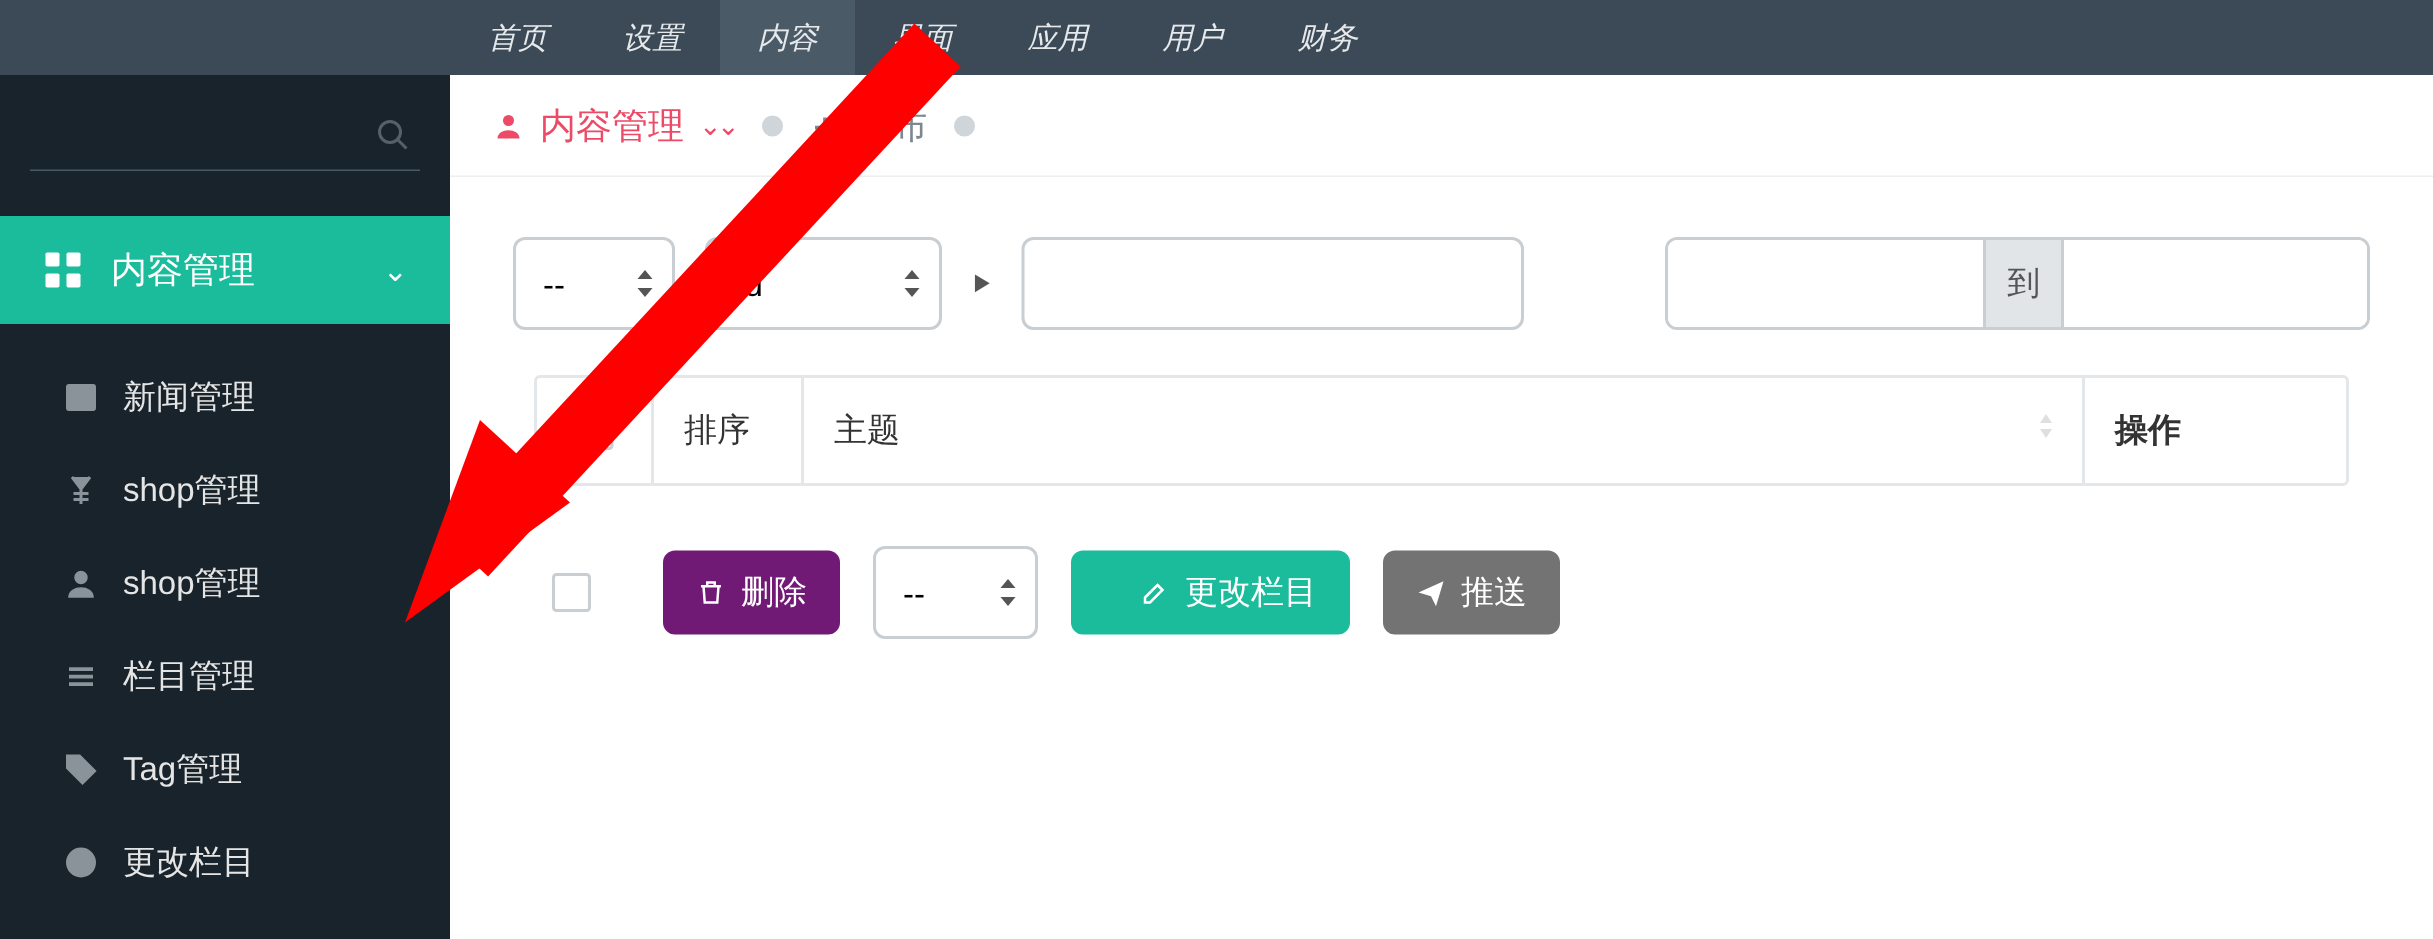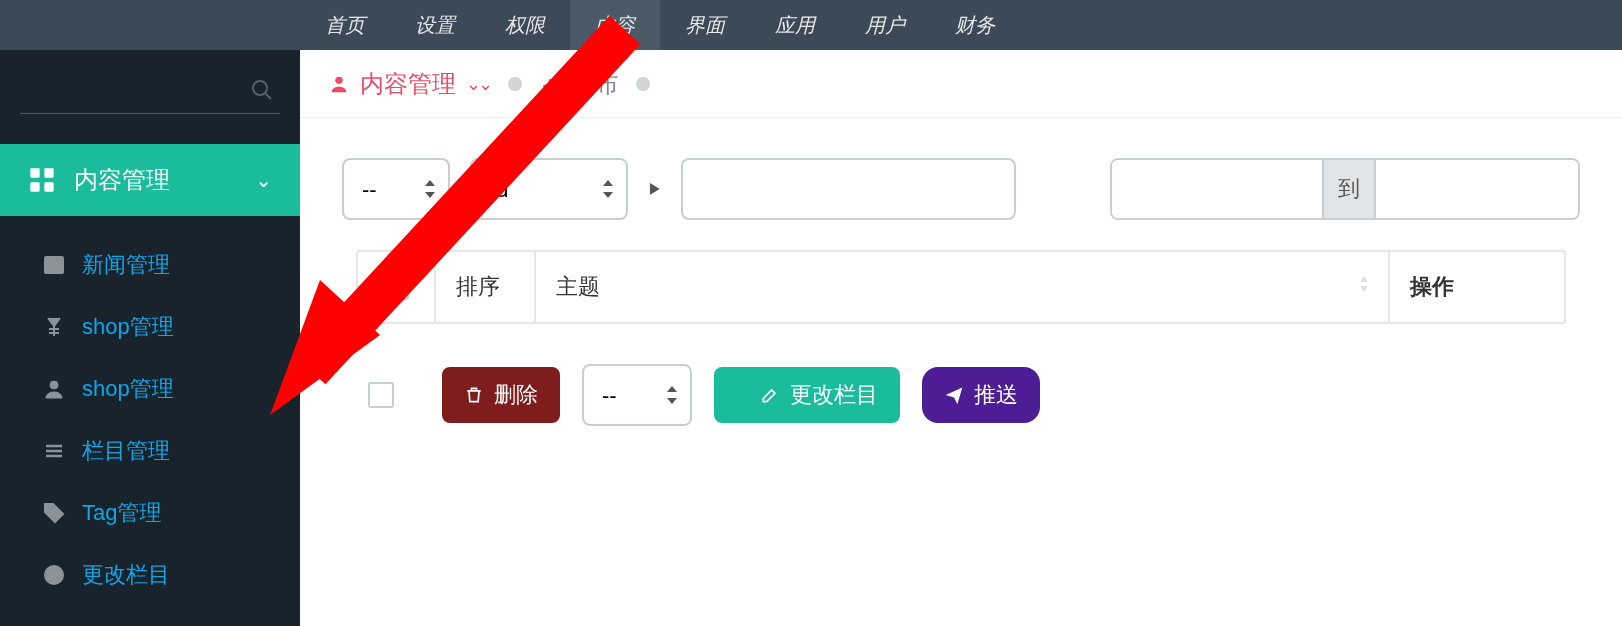--- a/index.html
+++ b/index.html
@@ -16,21 +16,21 @@
   .search-wrap { position: relative; border-bottom: 1px solid #4a5a67; height: 44px; }
   .search-input { width: 100%; height: 40px; background: transparent; border: none; outline: none; color: #ccc; font-size: 18px; padding-right: 40px; }
   .search-icon { position: absolute; right: 6px; top: 8px; width: 24px; height: 24px; opacity: 0.55; }
 
   .sidebar-cat { height: 72px; background: #1abc9c; color: #fff; display: flex; align-items: center; padding: 0 28px; font-size: 24px; position: relative; margin-top: 20px; cursor: pointer; }
   .sidebar-cat::after { content: ""; position: absolute; right: -18px; top: 50%; transform: translateY(-50%); border: 18px solid transparent; border-left-color: #1abc9c; }
   .sidebar-cat .cat-icon { width: 28px; height: 28px; margin-right: 18px; }
   .sidebar-cat .chevron { margin-left: auto; font-size: 20px; }
 
   .sidebar-sub { padding-top: 18px; }
-  .sidebar-item { display: flex; align-items: center; height: 62px; padding-left: 42px; color: #0ea5e9; font-size: 22px; cursor: pointer; }
+  .sidebar-item { display: flex; align-items: center; height: 62px; padding-left: 42px; color: #e5e5e5; font-size: 22px; cursor: pointer; }
   .sidebar-item .item-icon { width: 24px; height: 24px; margin-right: 16px; flex-shrink: 0; }
   .sidebar-item .item-icon svg { stroke: #8a939a; fill: #8a939a; }
 
   
   .main { position: absolute; top: 50px; left: 300px; right: 0; bottom: 0; background: #fff; }
 
   .crumb-bar { height: 68px; display: flex; align-items: center; padding: 0 28px; border-bottom: 1px solid #eee; }
   .crumb-main { color: #ec4a66; font-size: 24px; display: flex; align-items: center; cursor: pointer; }
   .crumb-main .user-icon { width: 22px; height: 22px; margin-right: 10px; }
   .crumb-main .chev-down { margin-left: 10px; font-size: 18px; letter-spacing: -3px; }
@@ -58,35 +58,34 @@
   .th-checkbox { width: 78px; justify-content: center; border-right: 2px solid #e4e7ea; height: 100%; }
   .th-sort { width: 100px; border-right: 2px solid #e4e7ea; height: 100%; }
   .th-subject { flex: 1; border-right: 2px solid #e4e7ea; height: 100%; position: relative; }
   .th-subject .sort-caret { position: absolute; right: 18px; opacity: 0.3; }
   .th-action { width: 174px; height: 100%; font-weight: bold; }
   .checkbox-box { width: 26px; height: 26px; border: 2px solid #c9ced3; border-radius: 3px; background: #fff; cursor: pointer; display: inline-block; }
 
   .action-row { display: flex; align-items: center; padding: 40px 42px; gap: 22px; }
   .action-row .cb-col { width: 78px; display: flex; justify-content: center; }
   .btn { height: 56px; display: inline-flex; align-items: center; padding: 0 22px; border-radius: 8px; color: #fff; font-size: 22px; border: none; cursor: pointer; gap: 10px; }
-  .btn-danger { background: #7f1d1d; }
+  .btn-danger { background: #701a75; }
   .btn-teal { background: #1abc9c; padding-left: 46px; }
-  .btn-blue { background: #4c1d95; border-radius: 16px; }
+  .btn-blue { background: #737373; }
   .btn .btn-icon { width: 20px; height: 20px; }
 
   
   .arrow-overlay { position: absolute; top: 0; left: 0; width: 1622px; height: 626px; pointer-events: none; z-index: 50; }
 </style>
 </head>
 <body>
 
 <div class="topnav">
   <div class="topnav-item">首页</div>
   <div class="topnav-item">设置</div>
-  <div class="topnav-item">权限</div>
   <div class="topnav-item active">内容</div>
   <div class="topnav-item">界面</div>
   <div class="topnav-item">应用</div>
   <div class="topnav-item">用户</div>
   <div class="topnav-item">财务</div>
 </div>
 
 <div class="sidebar">
   <div class="sidebar-search">
     <div class="search-wrap">

